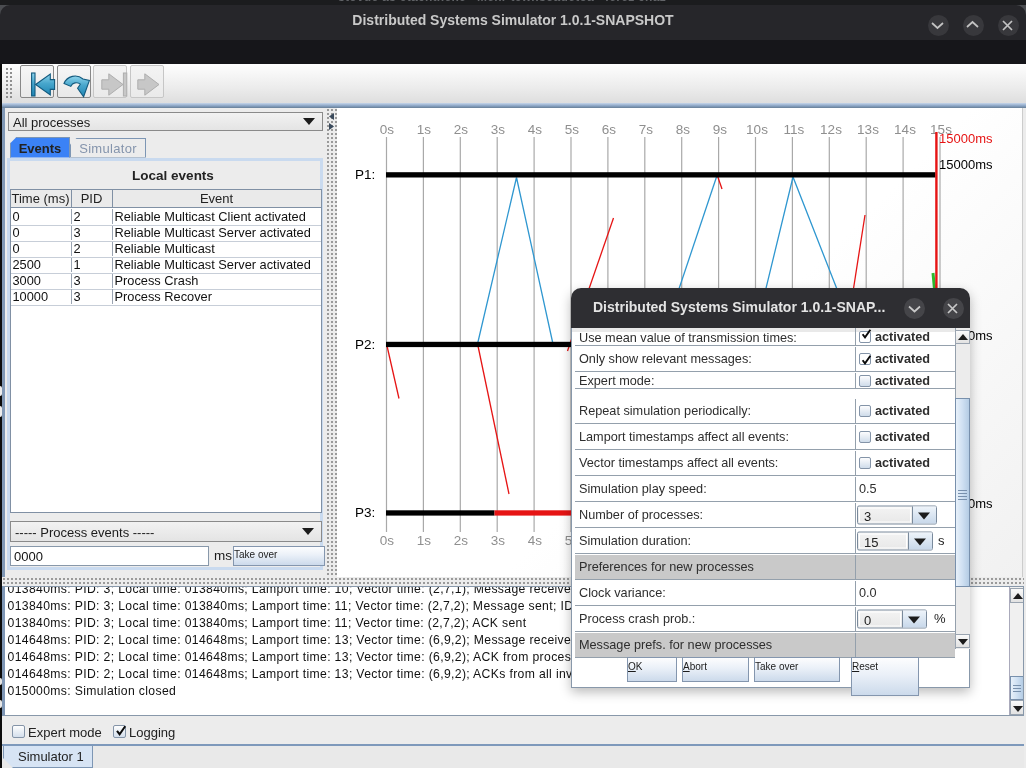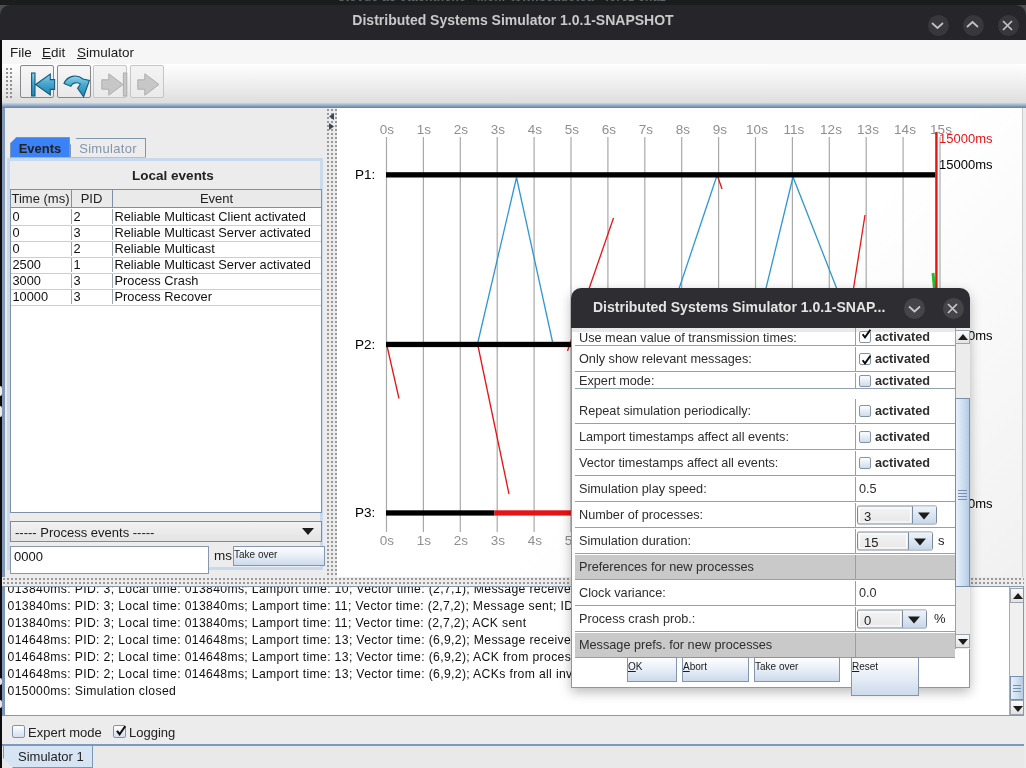--- a/index.html
+++ b/index.html
@@ -149,25 +149,20 @@
     <div class="circbtn" style="left:927.5px;"></div>
     <div class="circbtn" style="left:962.5px;"></div>
     <div class="circbtn" style="left:997.5px;"></div>
     <svg class="abs" style="left:927px; top:9px;" width="92" height="22" viewBox="0 0 92 22">
       <path d="M5 9 L10.5 14 L16 9" fill="none" stroke="#c3c3c3" stroke-width="1.7"></path>
       <path d="M40 13 L45.5 8 L51 13" fill="none" stroke="#c3c3c3" stroke-width="1.7"></path>
       <path d="M76 7 L85 16 M85 7 L76 16" fill="none" stroke="#c3c3c3" stroke-width="1.7"></path>
     </svg>
   </div>
 
-  <div class="abs" id="menubar">
-    <span class="menuitem" style="left:8px;">File</span>
-    <span class="menuitem" style="left:40px;"><u>E</u>dit</span>
-    <span class="menuitem" style="left:75px;"><u>S</u>imulator</span>
-  </div>
 
   <div class="abs" id="toolbar">
     <div id="tbhandle"></div>
     <div class="tbbtn" style="left:18px;">
       <svg width="33" height="31" viewBox="0 0 33 31">
         <defs>
           <linearGradient id="bg1" x1="0" y1="0" x2="0" y2="1">
             <stop offset="0" stop-color="#8ed4ec"></stop>
               <stop offset="0.45" stop-color="#47a6cc"></stop>
               <stop offset="1" stop-color="#1f85b4"></stop>
@@ -288,20 +283,24 @@
       </g>
 
       <text x="939" y="143" fill="#e61414" font-size="13" font-family="Liberation Sans, sans-serif">15000ms</text>
       <text x="939" y="169" fill="#000" font-size="13" font-family="Liberation Sans, sans-serif">15000ms</text>
       <text x="939" y="340" fill="#000" font-size="13" font-family="Liberation Sans, sans-serif">15000ms</text>
       <text x="939" y="508" fill="#000" font-size="13" font-family="Liberation Sans, sans-serif">15000ms</text>
     </svg>
   </div>
 
   <div class="abs" id="leftpanel" style="left:2px; top:108px; width:324px; height:469px; background:#ececec;">
+    <div class="abs" id="combo-processes" style="left:6px; top:3.5px; width:315px; height:19px;">
+      <span class="combo-text">All processes</span>
+      <div class="combo-arrow" style="right:7px; top:5px;"></div>
+    </div>
     <div class="tab" style="left:8px; top:28.5px; width:60px; height:21px; background:#3b82f6; z-index:2; border-bottom:none; font-weight:bold; font-size:13px; padding-top:3px; color:#222; clip-path:polygon(7px 0,100% 0,100% 100%,0 100%,0 7px);">Events</div>
     <div class="tab" style="left:68px; top:29.5px; width:76px; height:20px; background:#ececec; color:#8494ac; padding-top:2.5px; font-size:13px; letter-spacing:0.3px; clip-path:polygon(7px 0,100% 0,100% 100%,0 100%,0 7px);">Simulator</div>
     <div class="abs" id="panelborder" style="left:5px; top:49.5px; width:316px; height:412px;"></div>
     <div class="abs" style="left:13px; top:60px; width:316px; text-align:center; font-size:13.5px; font-weight:bold; color:#222;">Local events</div>
 
     <div class="abs" id="lefttable" style="left:7.5px; top:80.5px; width:312px; height:324px;">
       <div class="th" style="left:0; top:0; width:61px; height:18.5px; padding-top:1px;">Time (ms)</div>
       <div class="th" style="left:61px; top:0; width:41px; height:18.5px; padding-top:1px;">PID</div>
       <div class="th" style="left:102px; top:0; width:208px; height:18.5px; border-right:none; padding-top:1px;">Event</div>
 
@@ -328,21 +327,21 @@
         <div class="rowline" style="top:115.5px; background:#c7ced8;"></div>
         <div class="td" style="left:0; top:99.5px; width:61px;">10000</div>
         <div class="td" style="left:61px; top:99.5px; width:41px;">3</div>
         <div class="td" style="left:102px; top:99.5px; width:208px; border-right:none;">Process Recover</div>
     </div>
 
     <div class="abs" id="combo-events" style="left:8px; top:413px; width:312px; height:21px;">
       <span class="combo-text">----- Process events -----</span>
       <div class="combo-arrow" style="right:7px; top:6px;"></div>
     </div>
-    <div class="abs" id="field0000" style="left:8px; top:438px; width:199px; height:28px; padding:2px 0 0 3px;">0000</div>
+    <div class="abs" id="field0000" style="left:8px; top:438px; width:199px; height:20px; padding:2px 0 0 3px;">0000</div>
     <div class="abs" style="left:212px; top:440px; font-size:13.5px; color:#1b1b1b;">ms</div>
     <div class="abs nimbtn" style="left:231px; top:438px; width:92px; height:20px; padding-top:2px;">Take over</div>
   </div>
 
   <div class="abs dots" style="left:326px; top:108px; width:11px; height:469px;"></div>
   <svg class="abs" style="left:327px; top:112px;" width="9" height="20" viewBox="0 0 9 20">
     <path d="M7 1 L2 4.5 L7 8 Z" fill="#3a4a5c"></path>
     <path d="M2 11 L7 14.5 L2 18 Z" fill="#3a4a5c"></path>
   </svg>
 

